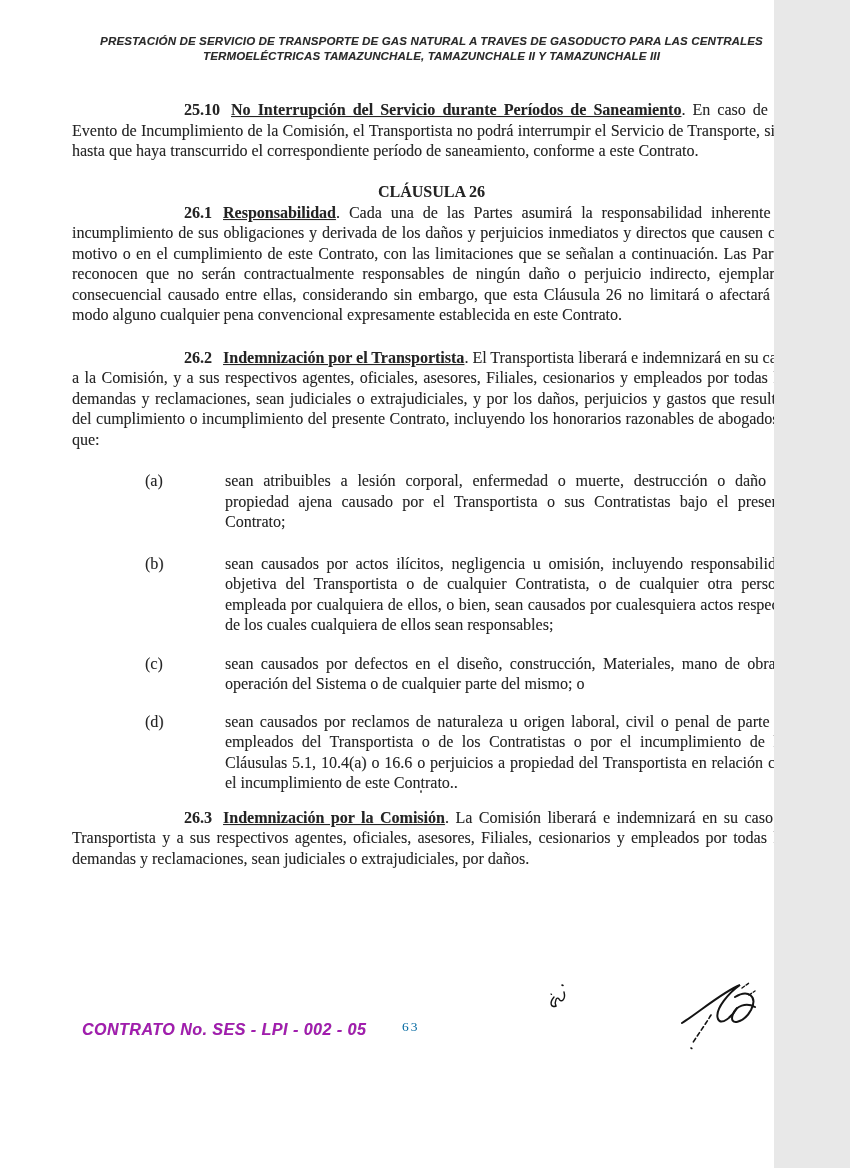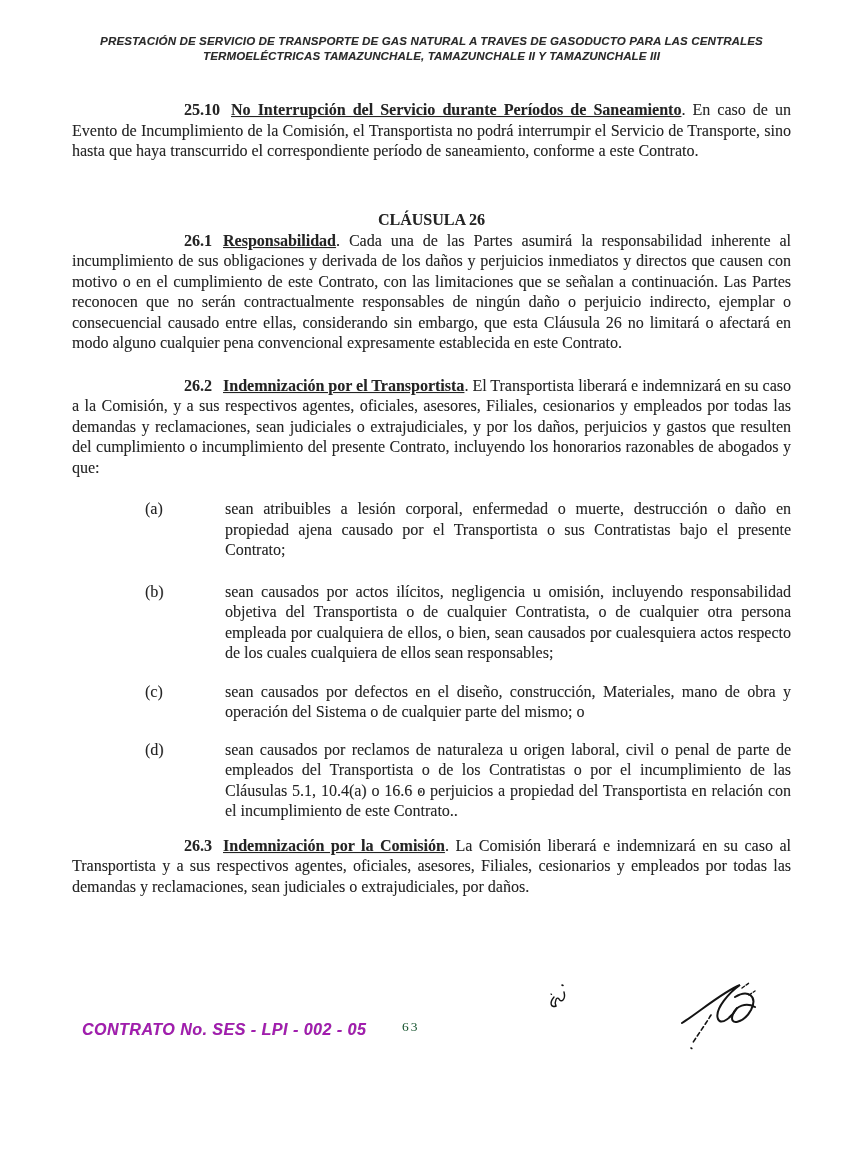--- a/index.html
+++ b/index.html
@@ -1,31 +1,31 @@
 <!DOCTYPE html>
 <html><head>
 <meta charset="utf-8">
 <style>
   html,body{margin:0;padding:0;background:#e8e8e8;}
   .sheet{
-    position:relative;width:850px;height:1168px;background:#ffffff;
+    position:relative;width:774px;height:1168px;background:#ffffff;
     overflow:hidden;font-family:"Liberation Serif", serif;color:#242424;text-decoration:underline;
   }
   .content{position:absolute;left:72px;top:34px;width:719px;}
   .doc-header{
     font-family:"Liberation Sans", sans-serif;font-weight:bold;font-style:italic;
     font-size:11.5px;line-height:15px;text-align:center;color:#2b2b2b;
     letter-spacing:.15px;text-shadow:.3px .3px .4px rgba(60,60,60,.35);
   }
   .para{
     font-size:16px;line-height:20.5px;text-align:justify;margin:0;
     text-shadow:.3px .3px .4px rgba(60,60,60,.3);
   }
   .p-2510{margin-top:36px;text-indent:112px;}
-  .clause{margin-top:46px;text-align:center;font-weight:bold;font-size:16px;line-height:23px;
+  .clause{margin-top:18px;text-align:center;font-weight:bold;font-size:16px;line-height:23px;
     text-shadow:.3px .3px .4px rgba(60,60,60,.3);}
   .u{text-decoration:underline;}
   .p-261{text-indent:112px;}
   .p-262{margin-top:22px;text-indent:112px;}
   .p-263{margin-top:14px;text-indent:112px;}
   .num{font-weight:bold;margin-right:11px;}
   .st{font-weight:bold;text-decoration:underline;}
   .items{margin-left:73px;}
   .item{display:flex;margin-top:21px;font-size:16px;line-height:20.5px;
     text-shadow:.3px .3px .4px rgba(60,60,60,.3);}
@@ -34,21 +34,21 @@
   .item-c{margin-top:18px;}
   .item-d{margin-top:17px;}
   .footer-contract{
     position:absolute;left:82px;top:1021px;
     font-family:"Liberation Sans", sans-serif;font-weight:bold;font-style:italic;
     font-size:16px;letter-spacing:.5px;color:#a21caf;
     text-shadow:.3px .3px .4px rgba(60,60,60,.35);
   }
   .page-number{
     position:absolute;left:402px;top:1019px;
-    font-size:13.5px;color:#14532d;letter-spacing:2px;
+    font-size:13.5px;color:#0369a1;letter-spacing:2px;
   }
   .stray-dot{position:absolute;left:420px;top:790px;width:2px;height:3px;background:#555;border-radius:50%;}
   .ink-mark{position:absolute;left:547px;top:980px;}
   .signature{position:absolute;left:680px;top:973px;}
   svg path{fill:none;stroke:#141414;stroke-linecap:round;}
 </style>
 </head>
 <body>
 
 <div class="sheet">

